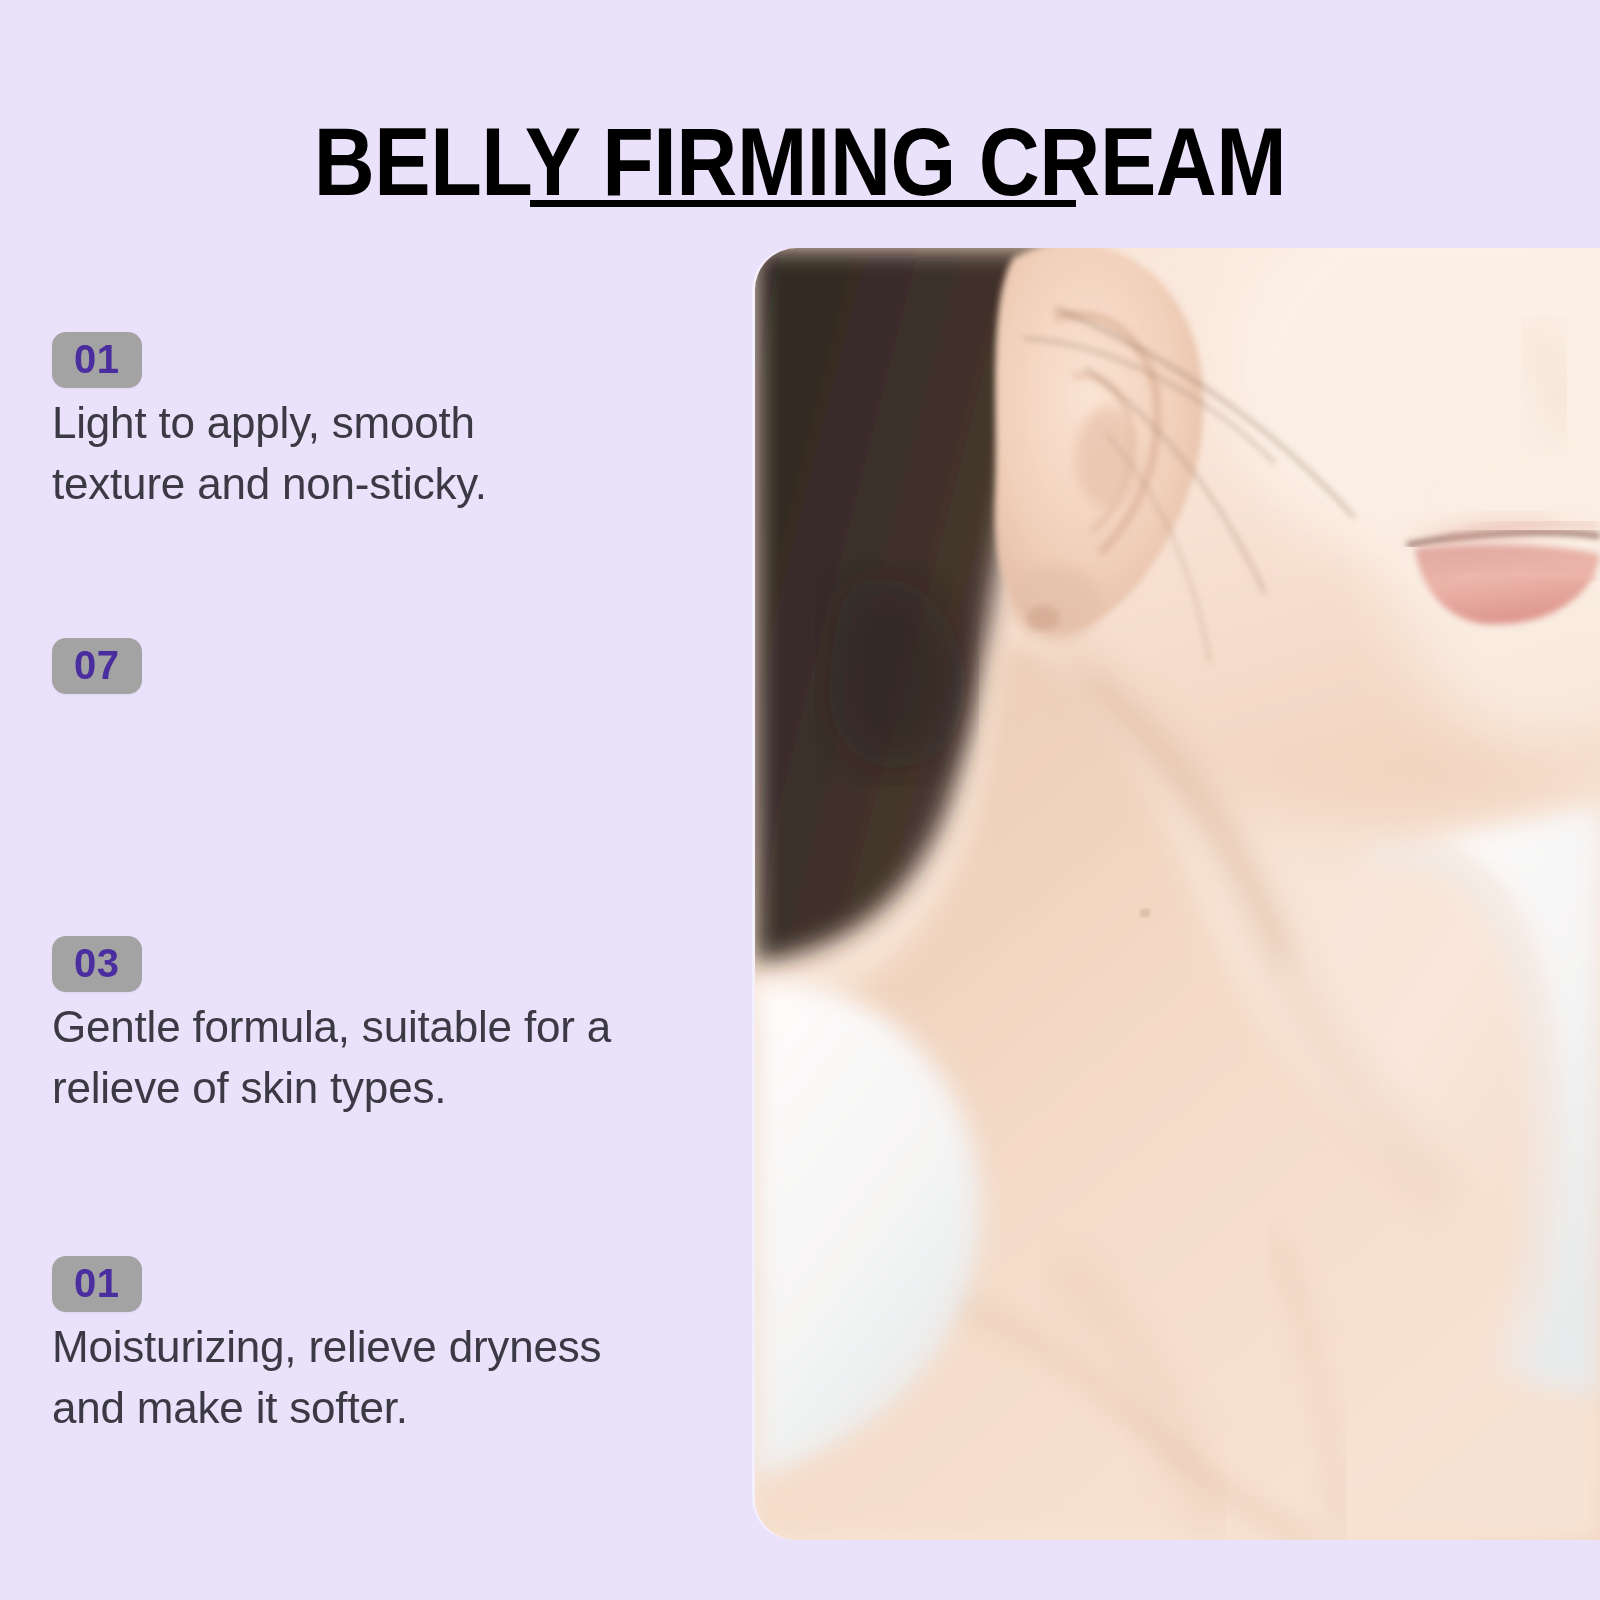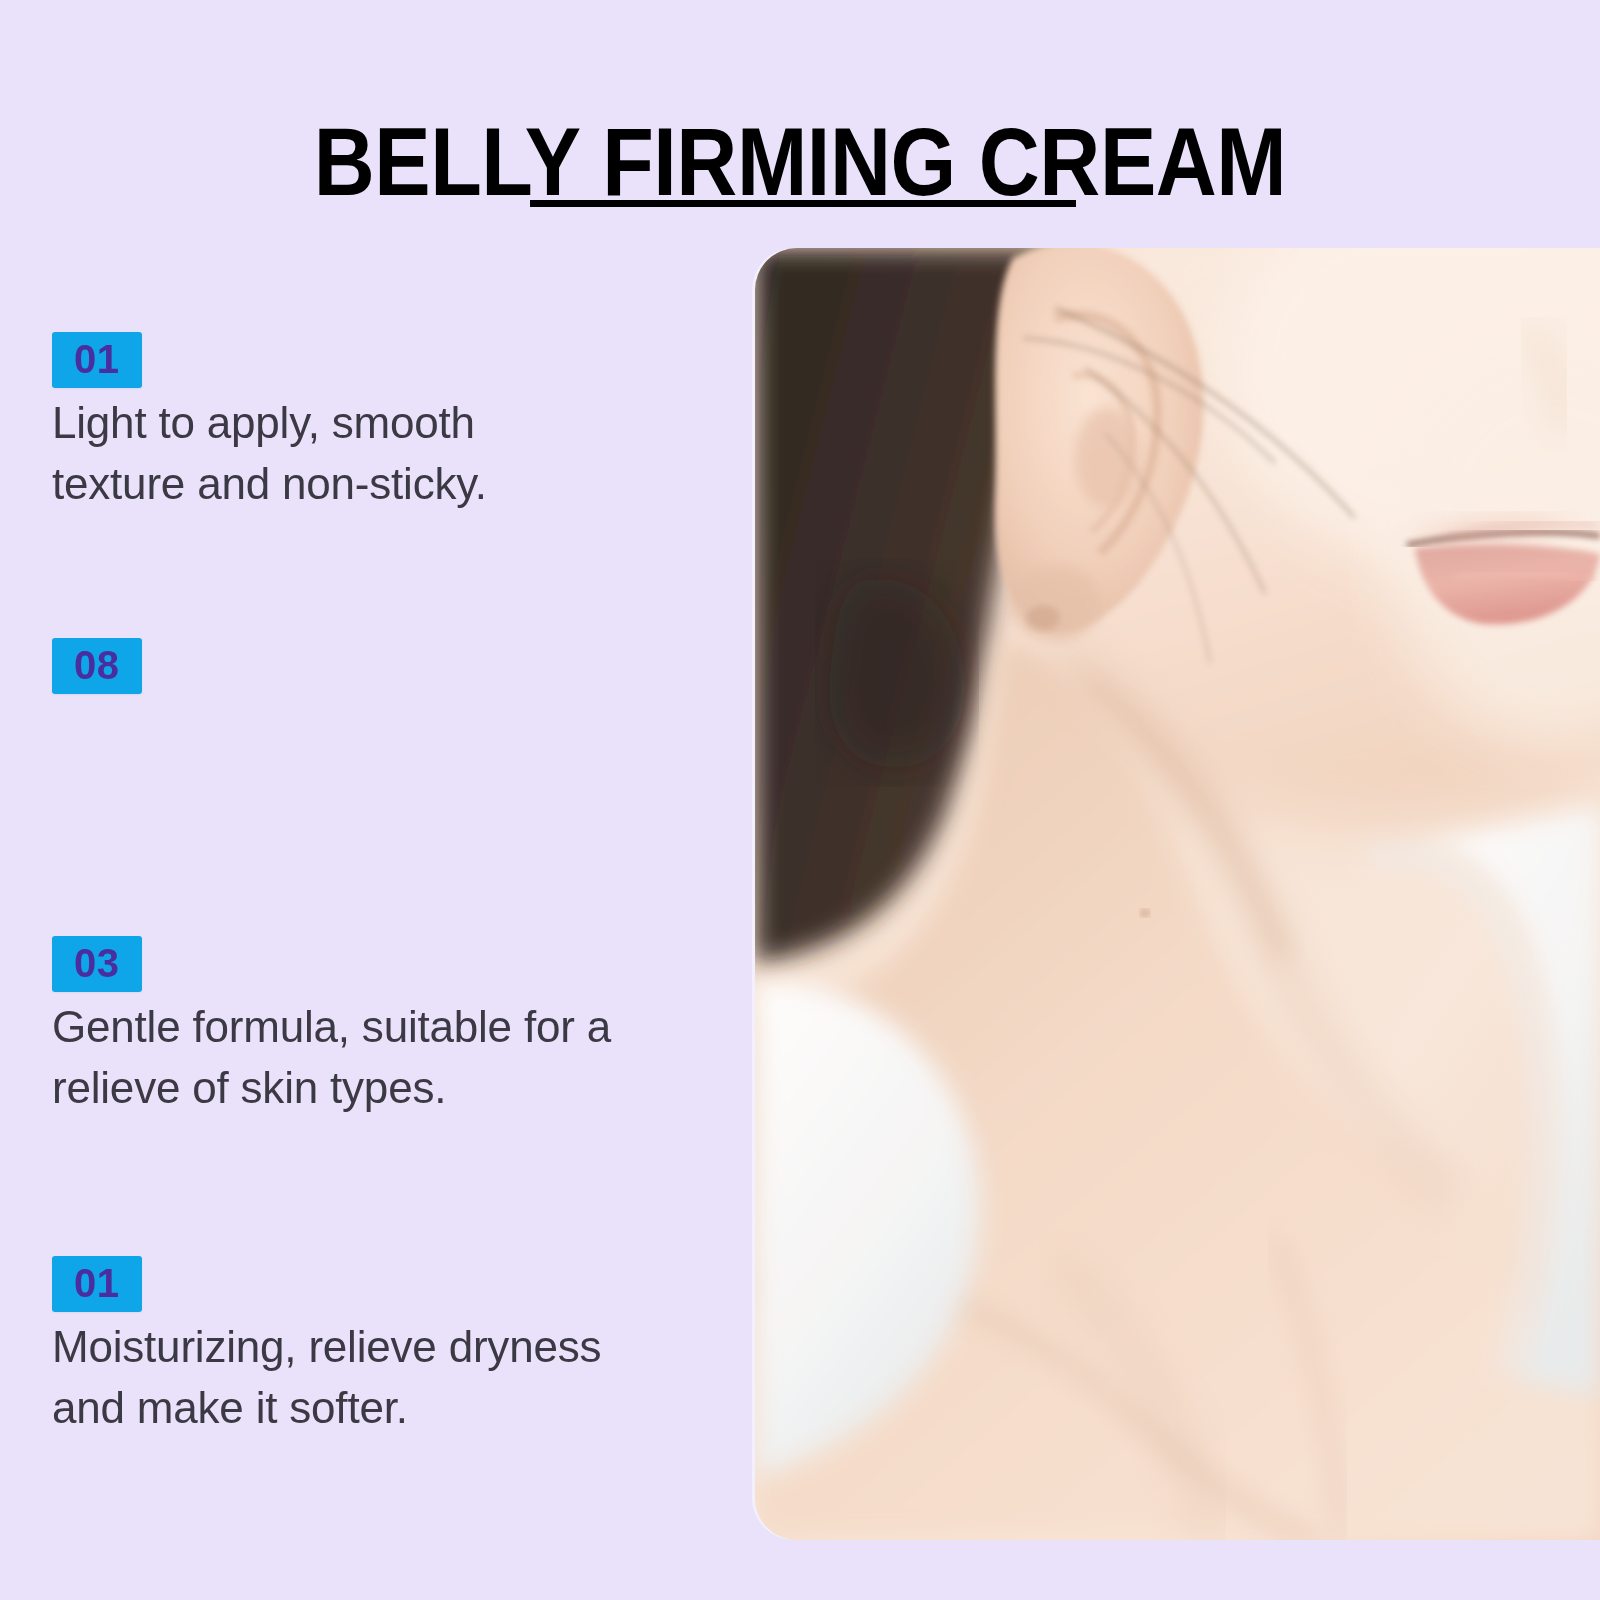--- a/index.html
+++ b/index.html
@@ -33,22 +33,22 @@
   
   .features{position:absolute;left:52px;top:332px;width:672px;}
   .feature{position:absolute;left:0;width:672px;}
   .f1{top:0px;}
   .f2{top:306px;}
   .f3{top:604px;}
   .f4{top:924px;}
 
   .badge{
     display:inline-block;
-    background:#0ea5e9;
-    border-radius:3px;
+    background:#a3a3a3;
+    border-radius:14px;
     padding:5px 22px 7px 22px;
     box-shadow:0 1px 2px rgba(90,60,150,.07);
   }
   .badge-num{
     font-family:"Liberation Sans","DejaVu Sans",sans-serif;
     font-weight:700;
     font-size:40px;
     line-height:44px;
     color:#4a2d9e;
     letter-spacing:0.5px;
@@ -91,21 +91,21 @@
     <div class="feature f1">
       <span class="badge">
         <span class="badge-num">01</span>
       </span>
       <div class="feature-text">Light to apply, smooth
 texture and non-sticky.</div>
     </div>
 
     <div class="feature f2">
       <span class="badge">
-        <span class="badge-num">08</span>
+        <span class="badge-num">07</span>
       </span>
     </div>
 
     <div class="feature f3">
       <span class="badge">
         <span class="badge-num">03</span>
       </span>
       <div class="feature-text">Gentle formula, suitable for a
 relieve of skin types.</div>
     </div>

